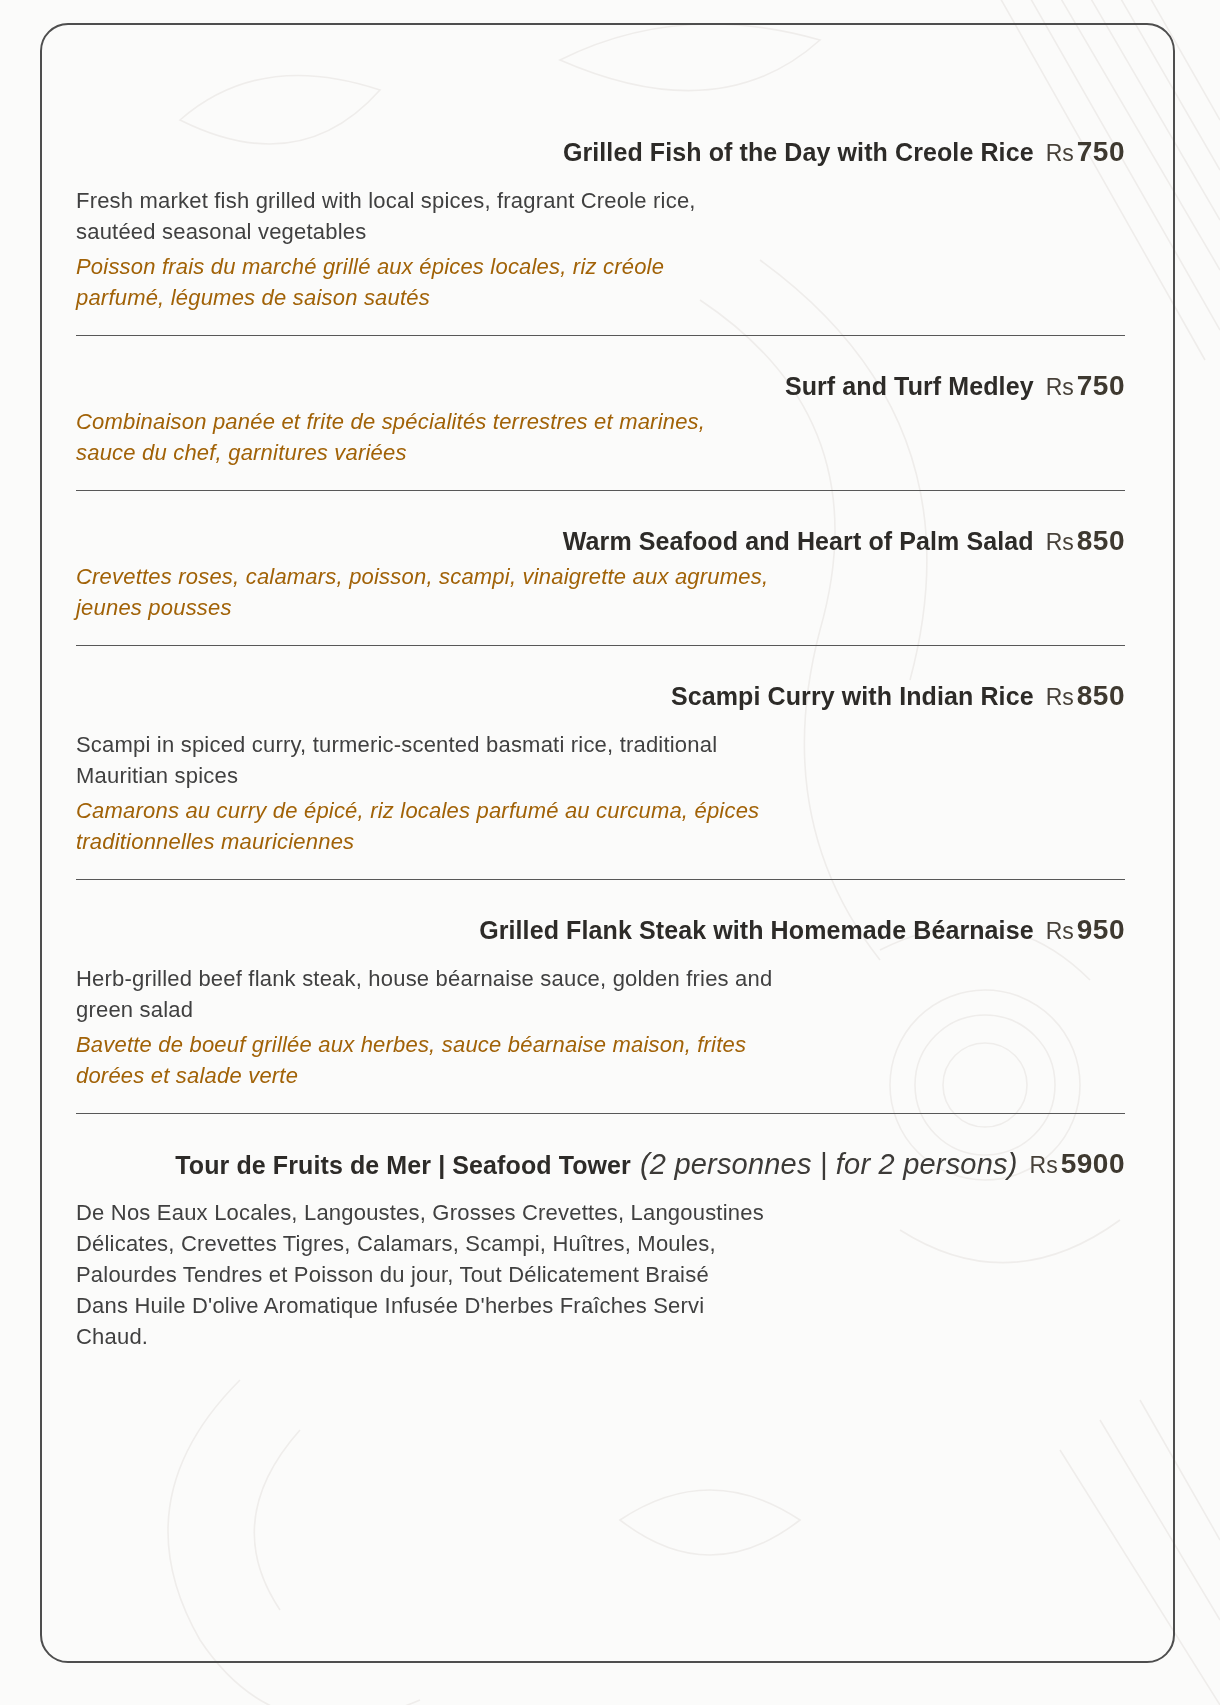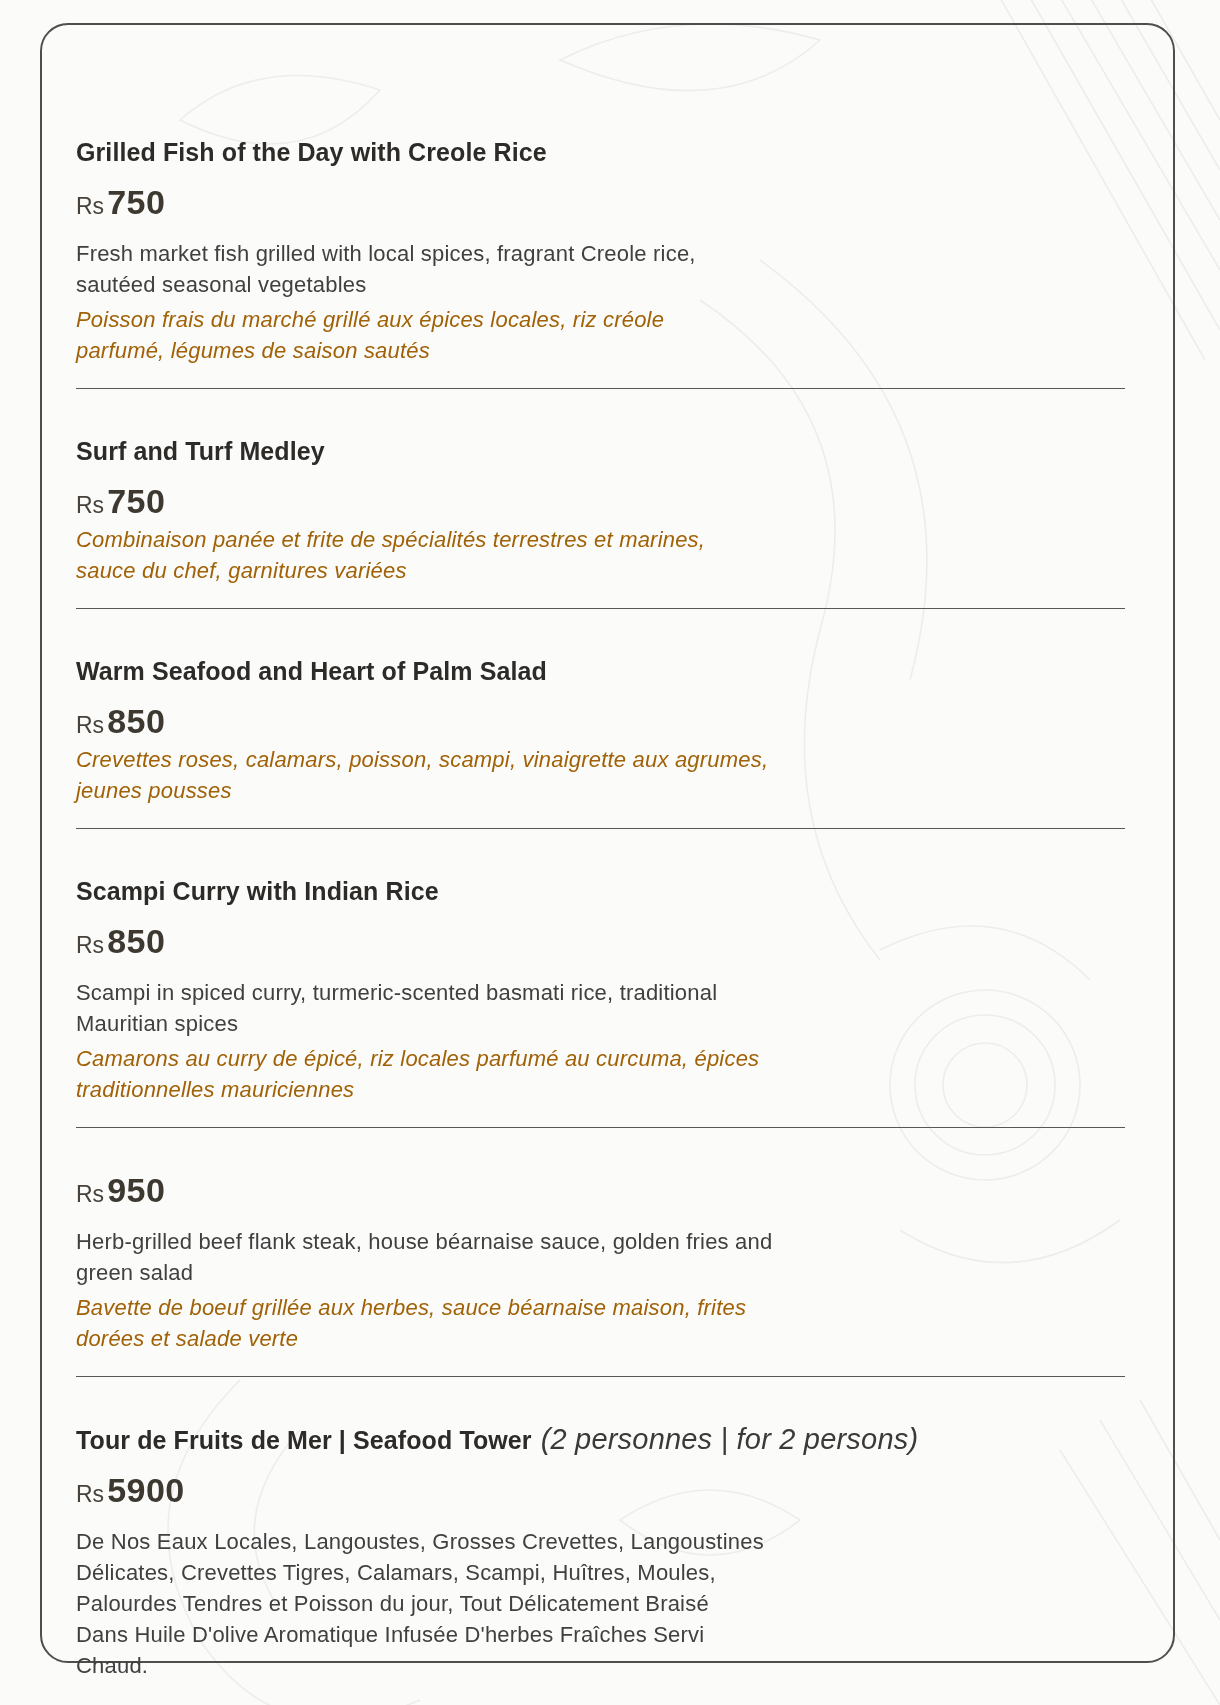--- a/index.html
+++ b/index.html
@@ -27,27 +27,26 @@
     width: 1135px;
     height: 1640px;
     box-sizing: border-box;
     border: 2px solid #4e4e4e;
     border-radius: 28px;
     background: transparent;
     padding: 112px 48px 0 34px;
     z-index: 1;
   }
   .item { margin: 0; }
-  .item + .item .row { margin-top: 47px; }
+  .item + .item .row { margin-top: 35px; }
   .row {
     display: flex;
-    justify-content: space-between;
+    justify-content: flex-end;
     align-items: flex-start;
-    gap: 20px;
-    flex-direction: column;
+    gap: 12px;
   }
   .title {
     margin: 0;
     font-size: 25px;
     line-height: 30px;
     font-weight: 700;
     color: #2d2b28;
     letter-spacing: 0.1px;
   }
   .serves {
@@ -60,21 +59,21 @@
   }
   .serves:empty { display: none; }
   .price {
     white-space: nowrap;
     color: #474139;
     font-size: 23px;
     line-height: 30px;
     flex: 0 0 auto;
   }
   .price b {
-    font-size: 34px;
+    font-size: 28px;
     font-weight: 700;
     color: #3e3930;
     letter-spacing: 0.5px;
     margin-left: 3px;
   }
   .desc {
     margin: 17px 0 0 0;
     font-size: 22px;
     line-height: 31px;
     color: #404040;
@@ -157,20 +156,21 @@
     </div>
     <p class="desc">Scampi in spiced curry, turmeric-scented basmati rice, traditional
 Mauritian spices</p>
     <p class="fr">Camarons au curry de épicé, riz locales parfumé au curcuma, épices
 traditionnelles mauriciennes</p>
     <hr class="divider">
   </section>
 
   <section class="item">
     <div class="row">
+      <h3 class="title"><span>Grilled Flank Steak with Homemade Béarnaise</span></h3>
       <div class="price"><span class="cur">Rs</span><b>950</b></div>
     </div>
     <p class="desc">Herb-grilled beef flank steak, house béarnaise sauce, golden fries and
 green salad</p>
     <p class="fr">Bavette de boeuf grillée aux herbes, sauce béarnaise maison, frites
 dorées et salade verte</p>
     <hr class="divider">
   </section>
 
   <section class="item">

